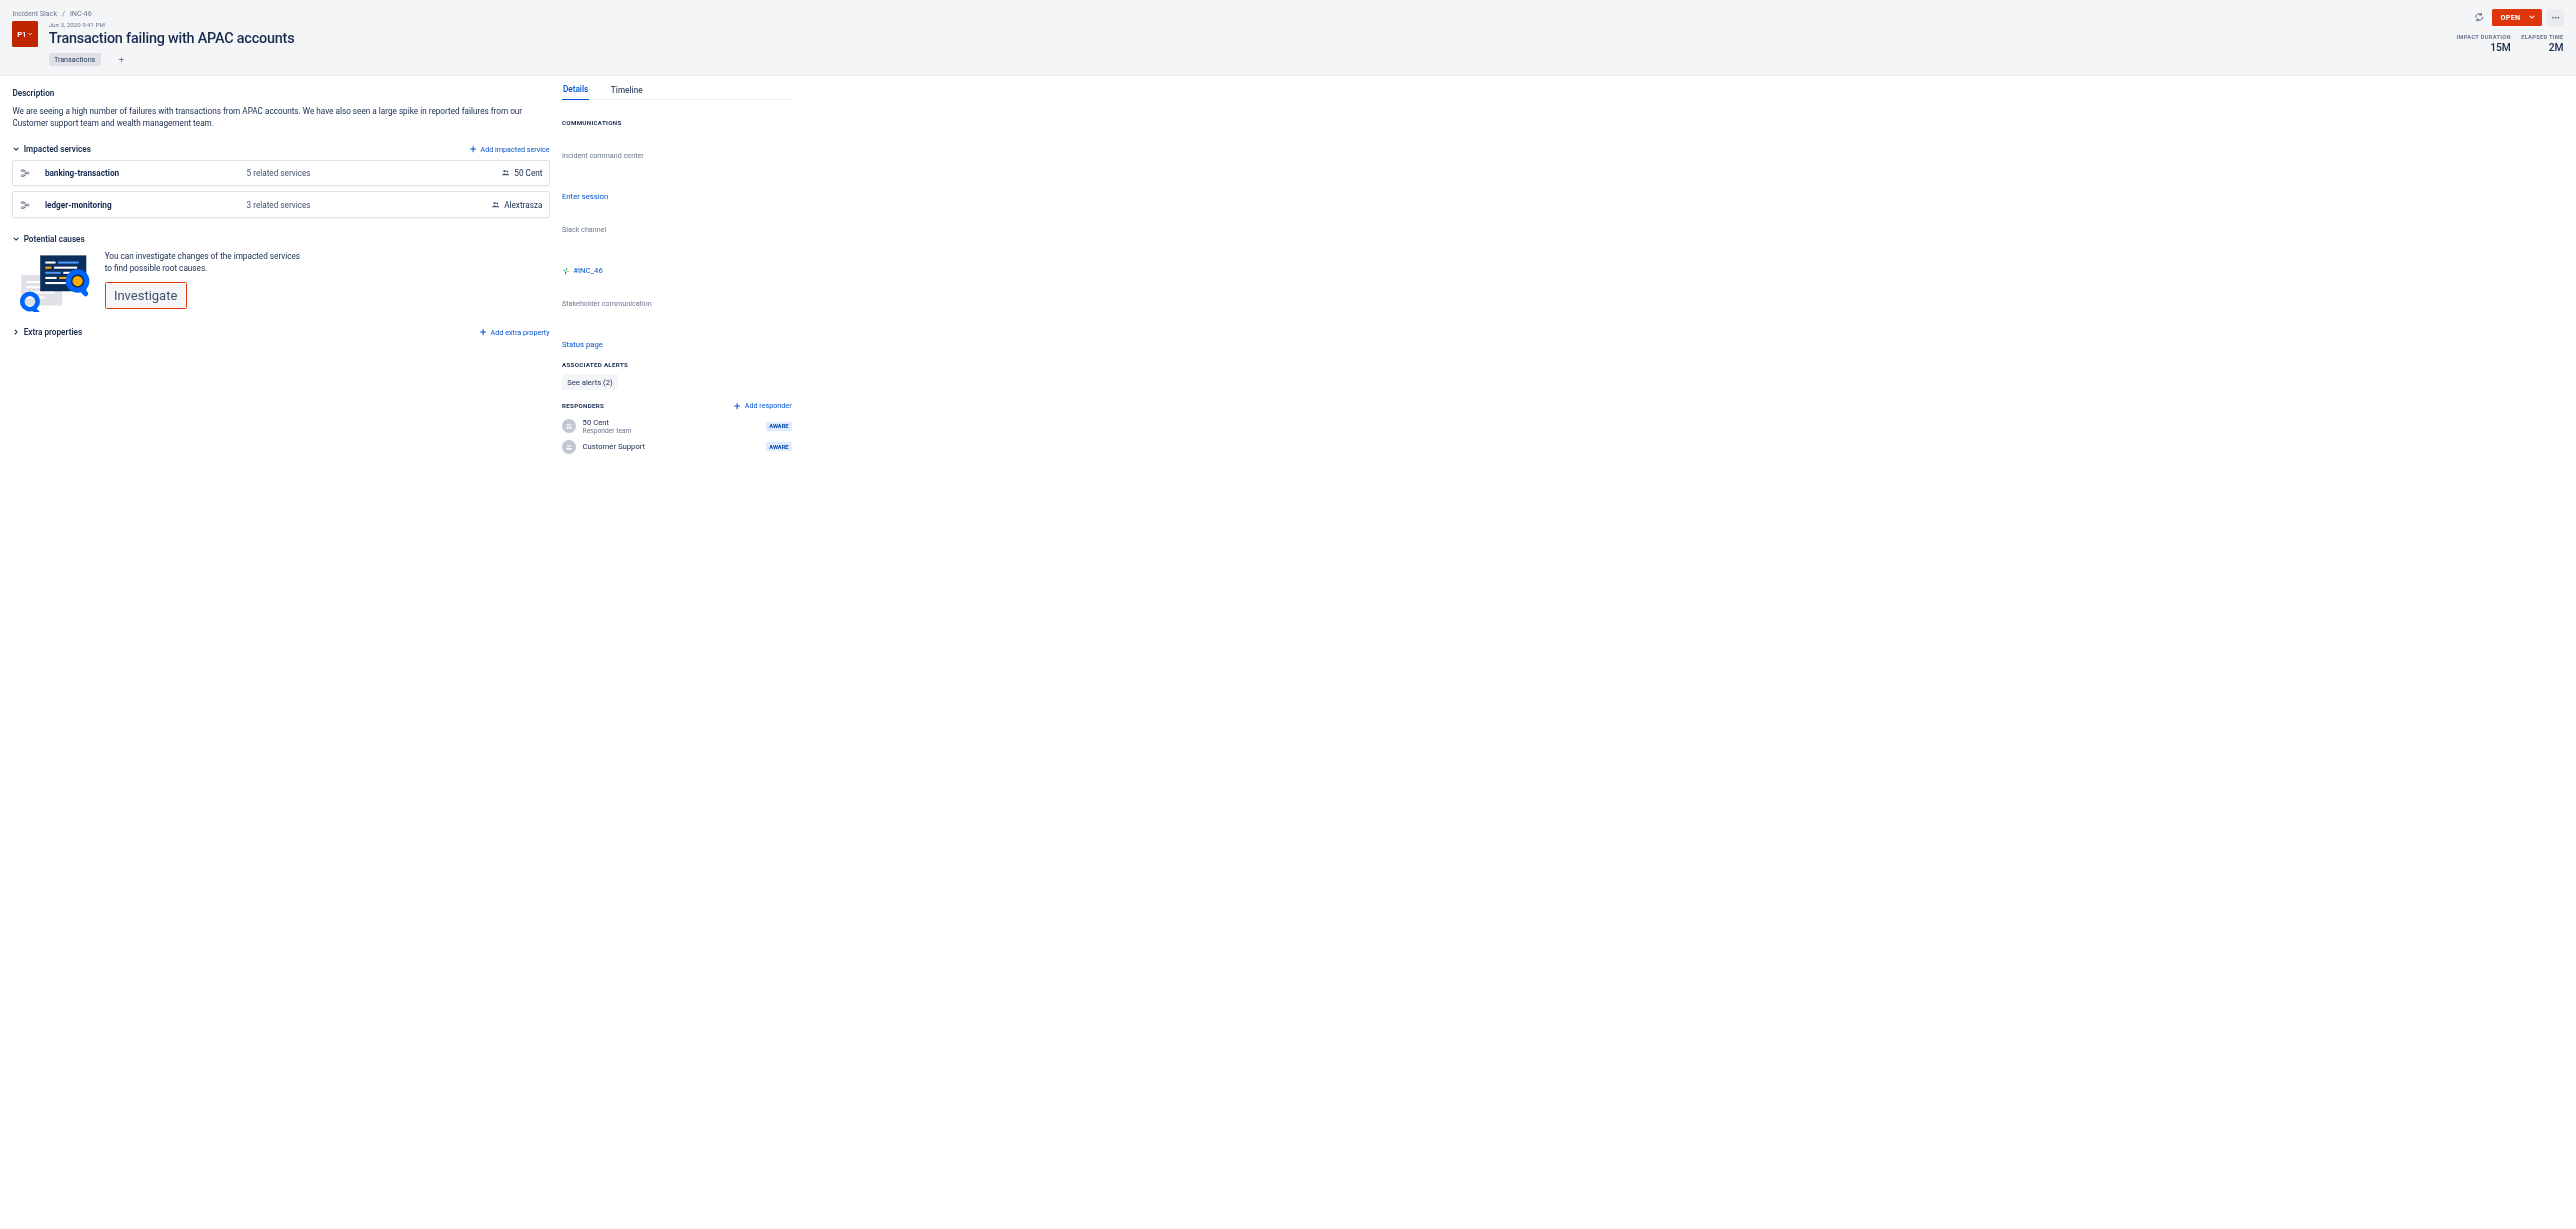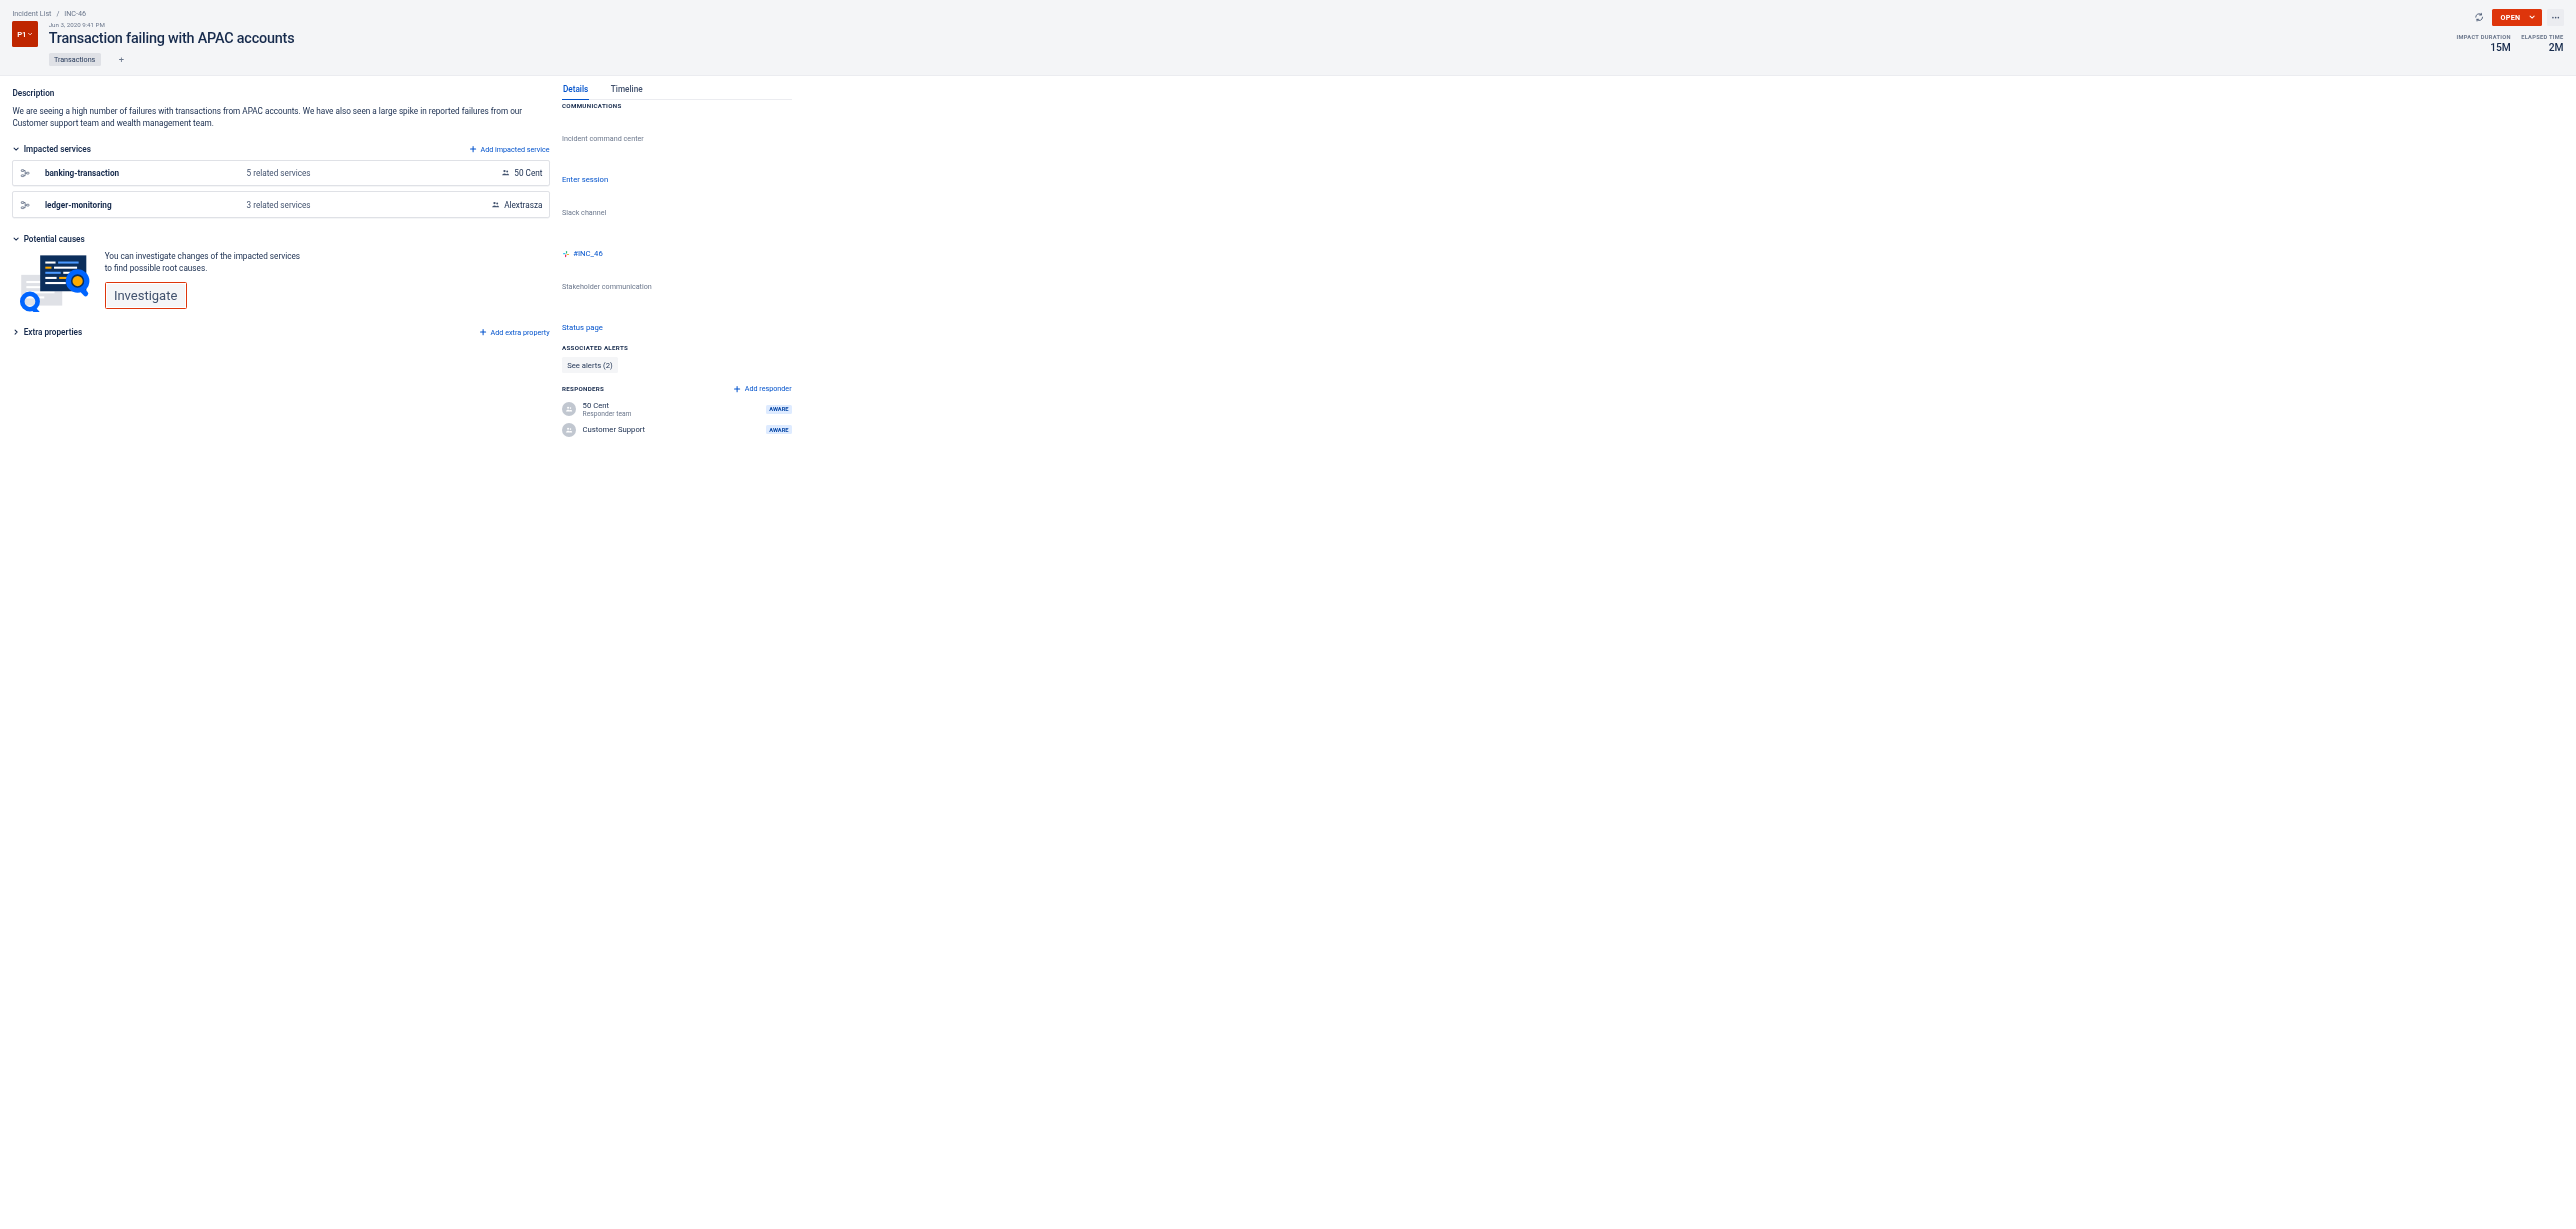--- a/index.html
+++ b/index.html
@@ -57,21 +57,21 @@
   .svc-rel { font-size:8.2px; color:#42526E; flex:1;}
   .svc-owner { display:flex; align-items:center; gap:4.1px; font-size:8.2px; color:#172B4D;}
   .pc-row { display:flex; gap:10.3px; margin-top:6.2px; margin-bottom:15.5px; align-items:flex-start;}
   .pc-illus { width:82px; height:62px; flex-shrink:0; position:relative; }
   .pc-text { font-size:8.2px; color:#172B4D; line-height:1.5; max-width:196px;}
   .btn-secondary { background:#F4F5F7; color:#42526E; border-radius:1.5px; padding:4.1px 7.2px; font-size:13px; cursor:pointer; display:inline-block; margin-top:7.2px;}
   .invest-hl { border:1.5px solid #DE350B; display:inline-block; padding:1px; border-radius:1.5px; margin-top:7.2px;}
   .invest-hl .btn-secondary{ margin-top:0; }
   .chev { width:8.2px; height:8.2px; }
   
-  .tabs { display:flex; gap:20.6px; border-bottom:1px solid #EBECF0; margin-bottom:2px;}
+  .tabs { display:flex; gap:20.6px; border-bottom:1px solid #EBECF0; margin-bottom:19px;align-items:center;}
   .tab { font-size:8.2px; color:#42526E; padding:0 1px 5.2px 1px; font-weight:500; cursor:pointer; margin-bottom:-1px;}
   .tab.active { color:#0052CC; border-bottom:1.5px solid #0052CC; }
   .side-section-h { font-size:6.2px; font-weight:700; letter-spacing:0.3px; color:#172B4D; margin-bottom:5.2px;}
   .side-label { color:#6B778C; font-size:7.2px; margin-bottom:2.1px;margin-top:24px;}
   .side-link { color:#0052CC; font-size:7.7px; cursor:pointer; display:flex; align-items:center; gap:3.1px;margin-top:32px;}
   .side-block { margin-bottom:11.3px; }
   .chip { background:#F4F5F7; color:#253858; padding:3.6px 5.2px; font-size:7.7px; border-radius:1.5px; display:inline-block; cursor:pointer;}
   .responder-row { display:flex; align-items:center; gap:6.2px; margin-bottom:5.2px; }
   .avatar { width:14.4px; height:14.4px; border-radius:50%; background:#C1C7D0; display:flex; align-items:center; justify-content:center; color:#fff; flex-shrink:0;}
   .responder-name { font-size:7.7px; color:#172B4D;}
@@ -80,21 +80,21 @@
   .respond-head { display:flex; justify-content:space-between; align-items:center; margin-bottom:7.2px;text-align:center;}
   .slack-icon { width:8.2px; height:8.2px; display:inline-block; }
   svg { display:block; }
 </style>
 </head>
 <body>
 
 <div class="header-band">
   <div class="hdr-left">
     <div class="breadcrumbs">
-      <span>Incident List</span>
+      <span>Incident Slack</span>
       <span class="separator">/</span>
       <span>INC-46</span>
     </div>
     <div class="title-row">
       <div class="priority-badge">
         <span>P1</span>
         <svg viewBox="0 0 16 16" fill="none">
             <path d="M4 6l4 4 4-4" stroke="#fff" stroke-width="2" stroke-linecap="round"></path>
           </svg>
       </div>

